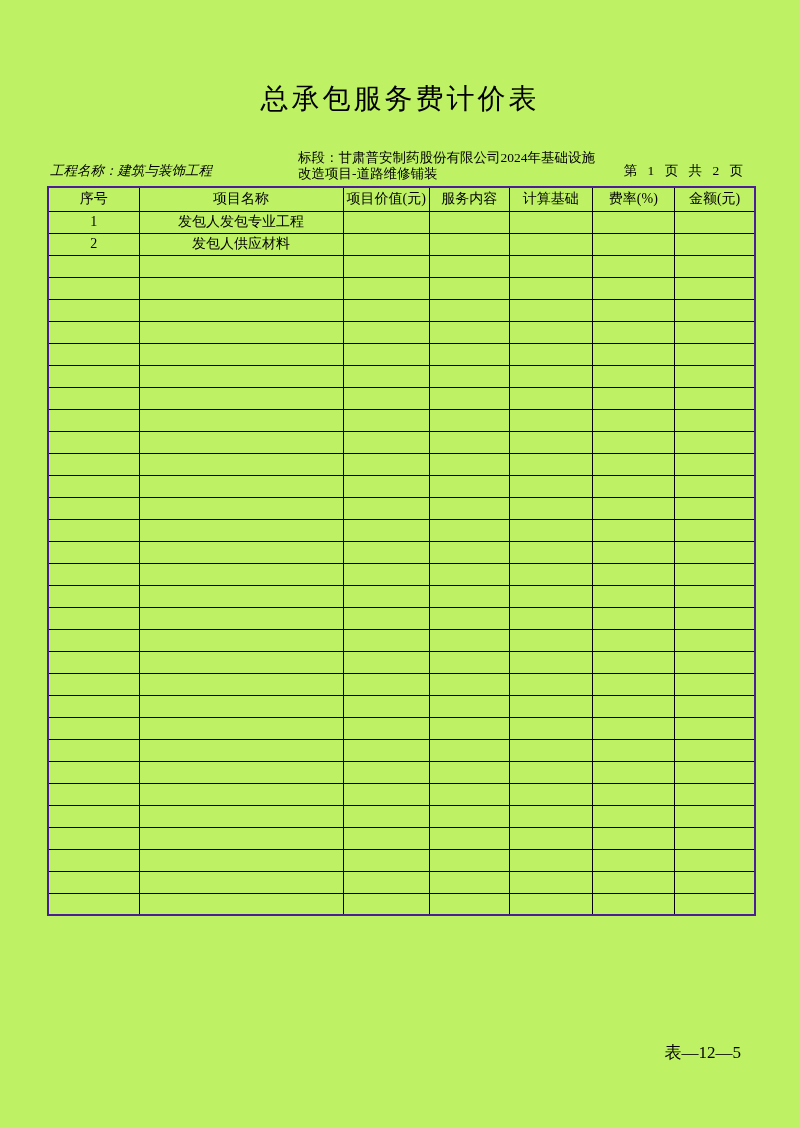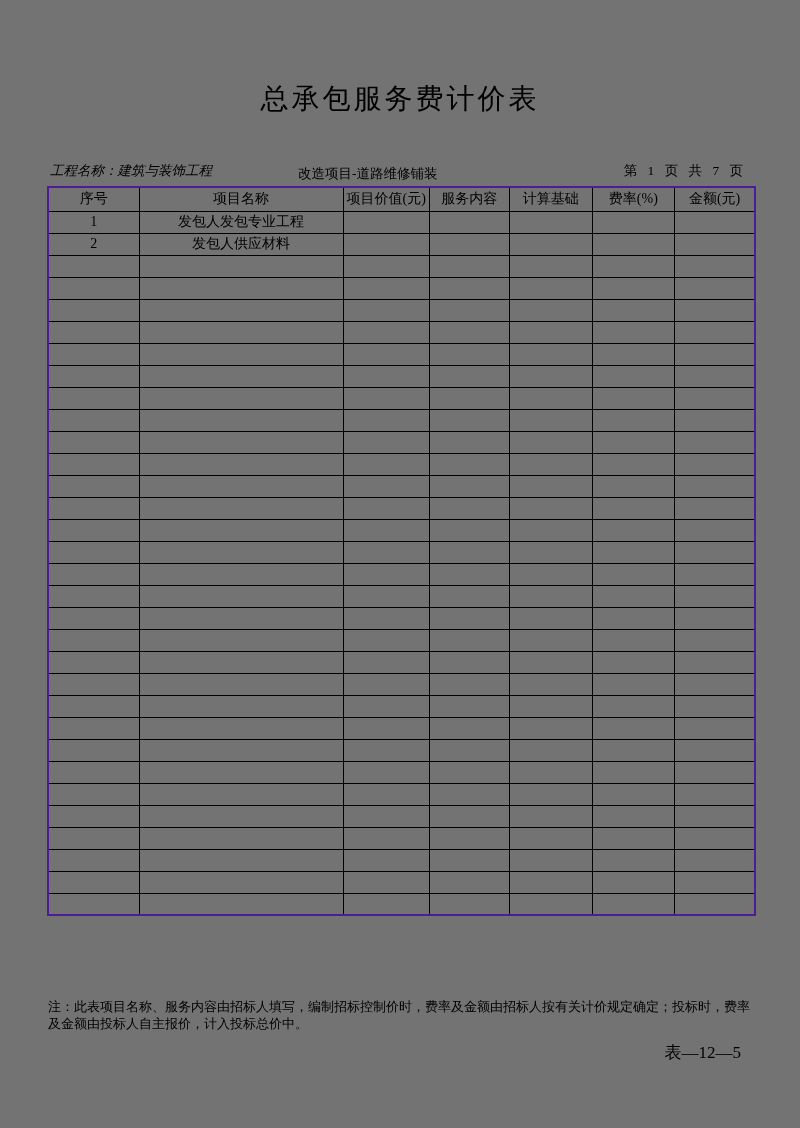--- a/index.html
+++ b/index.html
@@ -1,20 +1,20 @@
 <!DOCTYPE html>
 <html><head>
 <meta charset="utf-8">
 <style>
   html, body { margin: 0; padding: 0; background: #ffffff; }
   .page {
     position: relative;
     width: 800px;
     height: 1128px;
-    background: #737373;
+    background: #bef264;
     color: #000000;
     font-family: "Liberation Serif", "DejaVu Serif", serif;
     overflow: hidden;
   }
   .title {
     position: absolute;
     top: 80px;
     left: 0;
     width: 100%;
     text-align: center;
@@ -90,23 +90,23 @@
 </style>
 </head>
 <body>
 
 <div class="page">
 
   <div class="title">总承包服务费计价表</div>
 
   <div class="meta">
     <span class="meta-project">工程名称：建筑与装饰工程</span>
-    <span class="meta-section"><br>
+    <span class="meta-section"><span>标段：甘肃普安制药股份有限公司2024年基础设施</span><br>
     <span>改造项目-道路维修铺装</span></span>
-    <span class="meta-page">第 1 页 共 7 页</span>
+    <span class="meta-page">第 1 页 共 2 页</span>
   </div>
 
   <table class="fee">
     <colgroup>
       <col style="width:91px">
       <col style="width:204px">
       <col style="width:85px">
       <col style="width:80px">
       <col style="width:83px">
       <col style="width:82px">
@@ -408,17 +408,16 @@
           <td class="cell-name"></td>
           <td class="cell-center"></td>
           <td class="cell-center"></td>
           <td class="cell-center"></td>
           <td class="cell-center"></td>
           <td class="cell-center"></td>
         </tr>
       </tbody>
   </table>
 
-  <div class="note">注：此表项目名称、服务内容由招标人填写，编制招标控制价时，费率及金额由招标人按有关计价规定确定；投标时，费率及金额由投标人自主报价，计入投标总价中。</div>
 
   <div class="footer-code">表—12—5</div>
 
 </div>
 
 </body></html>

